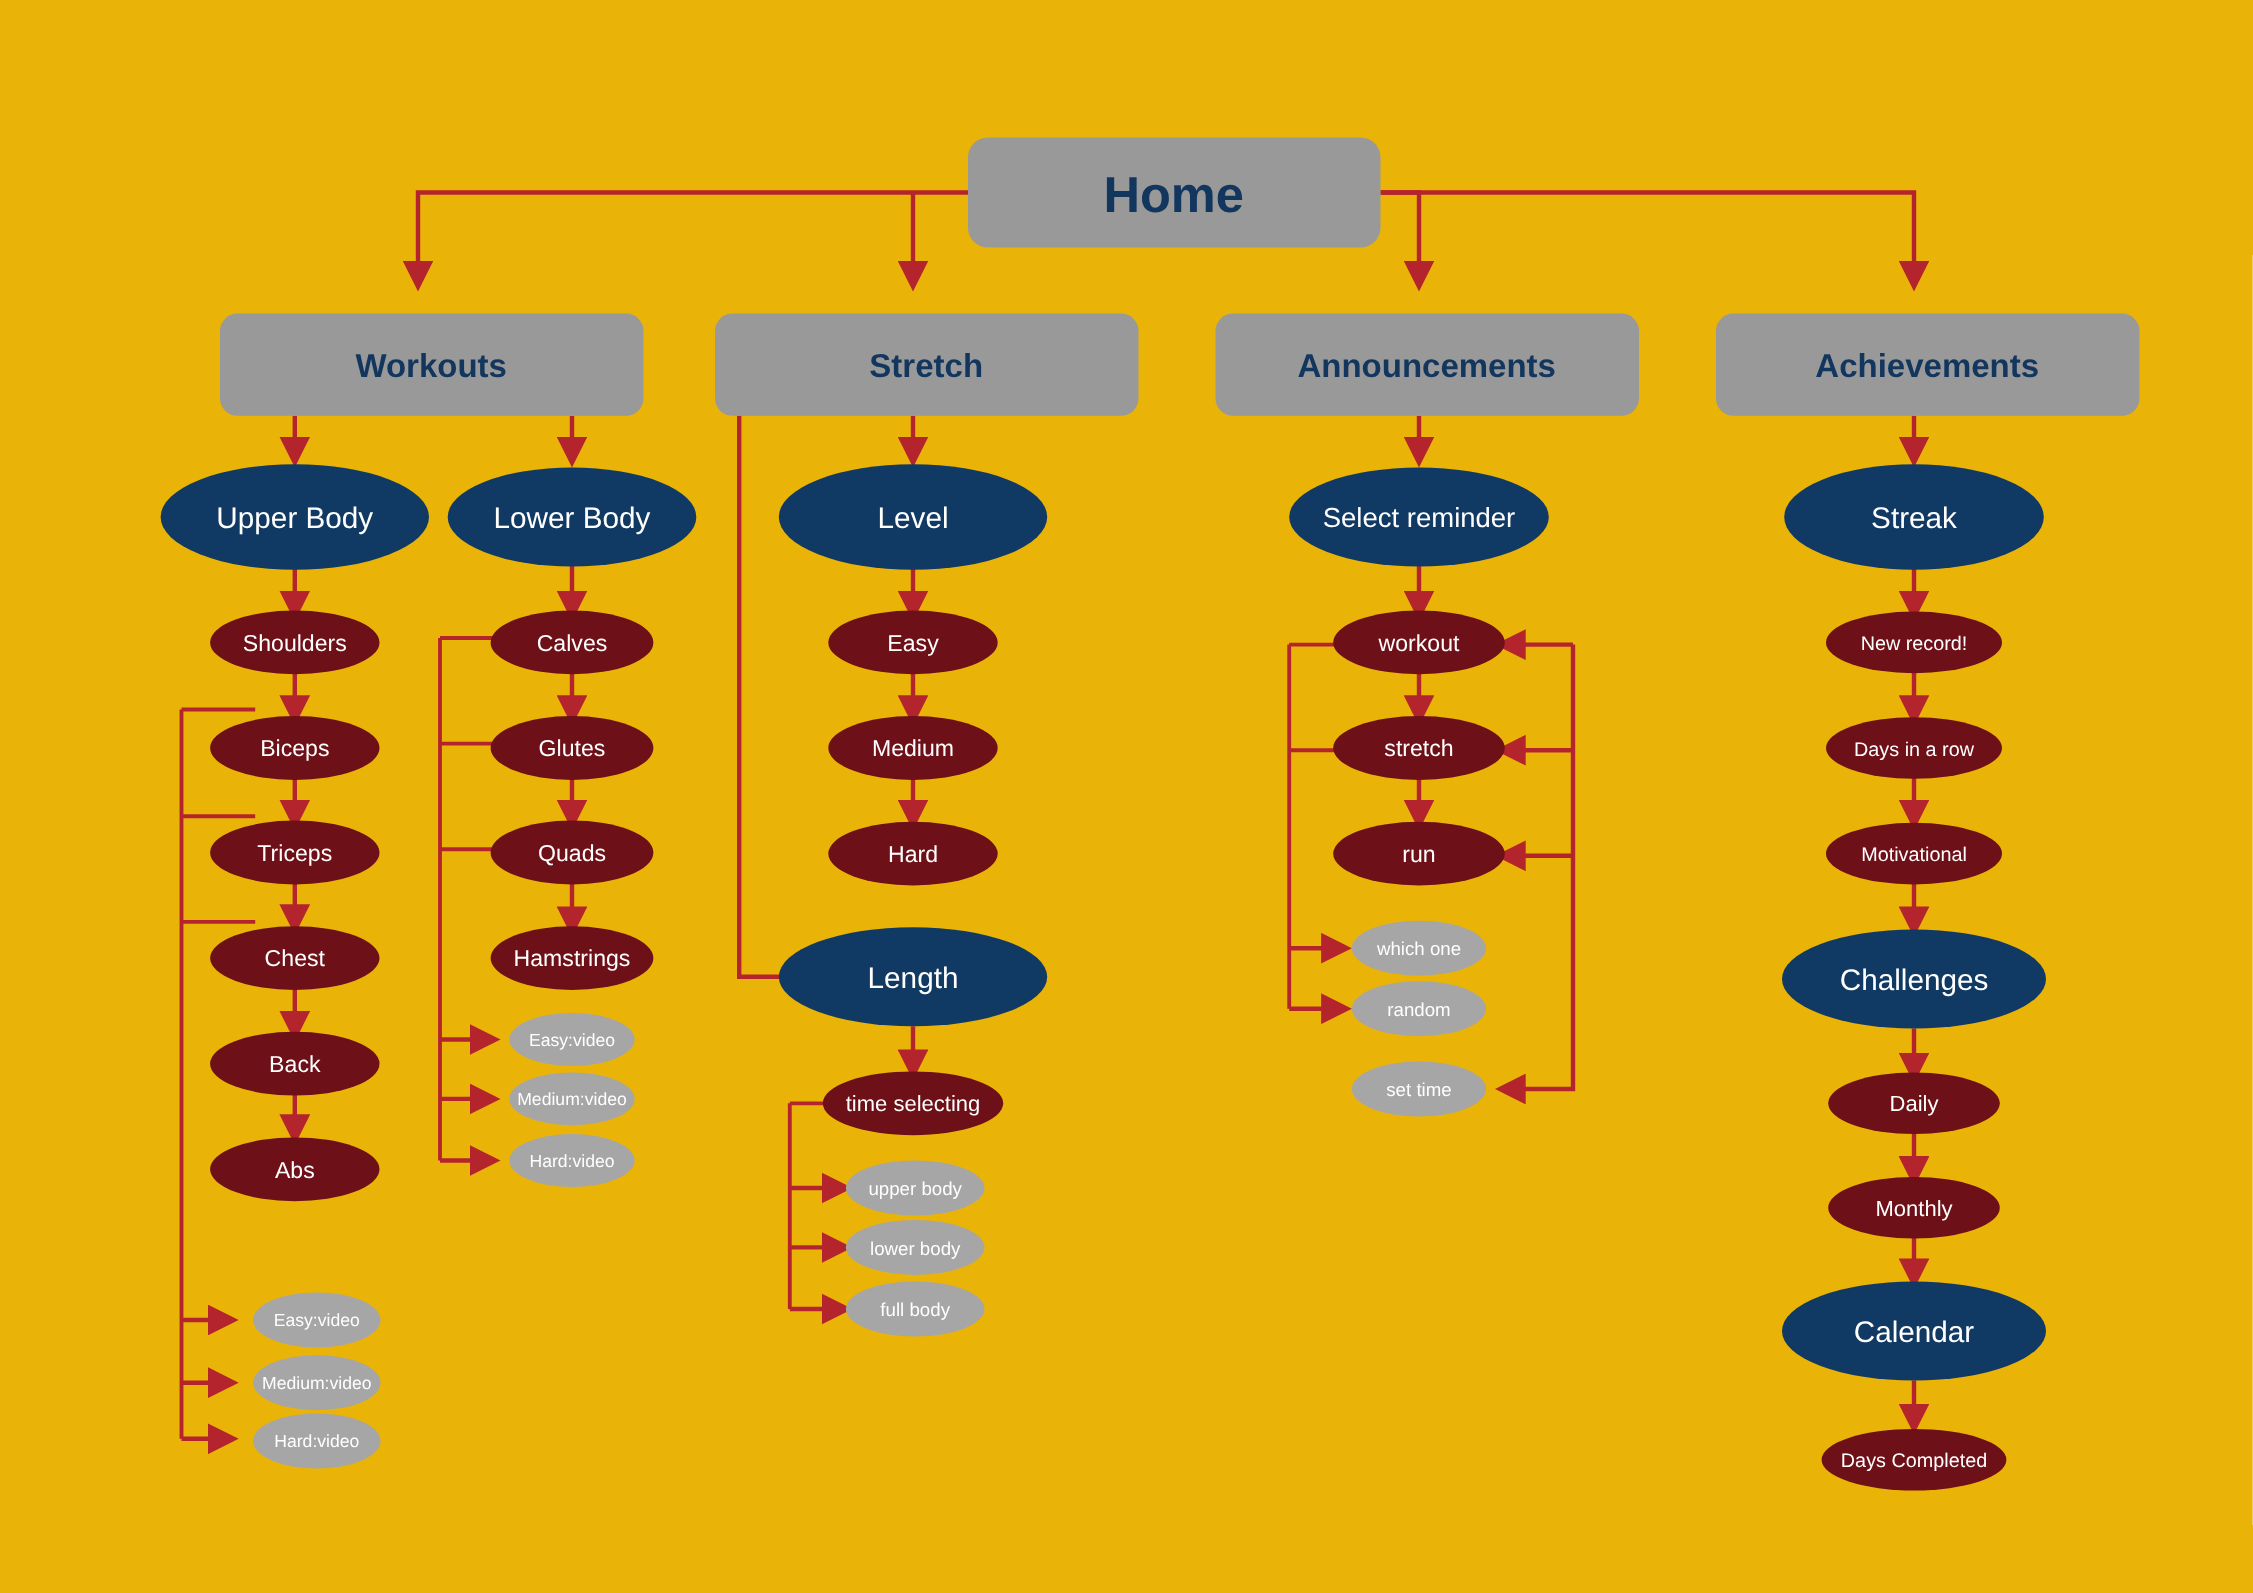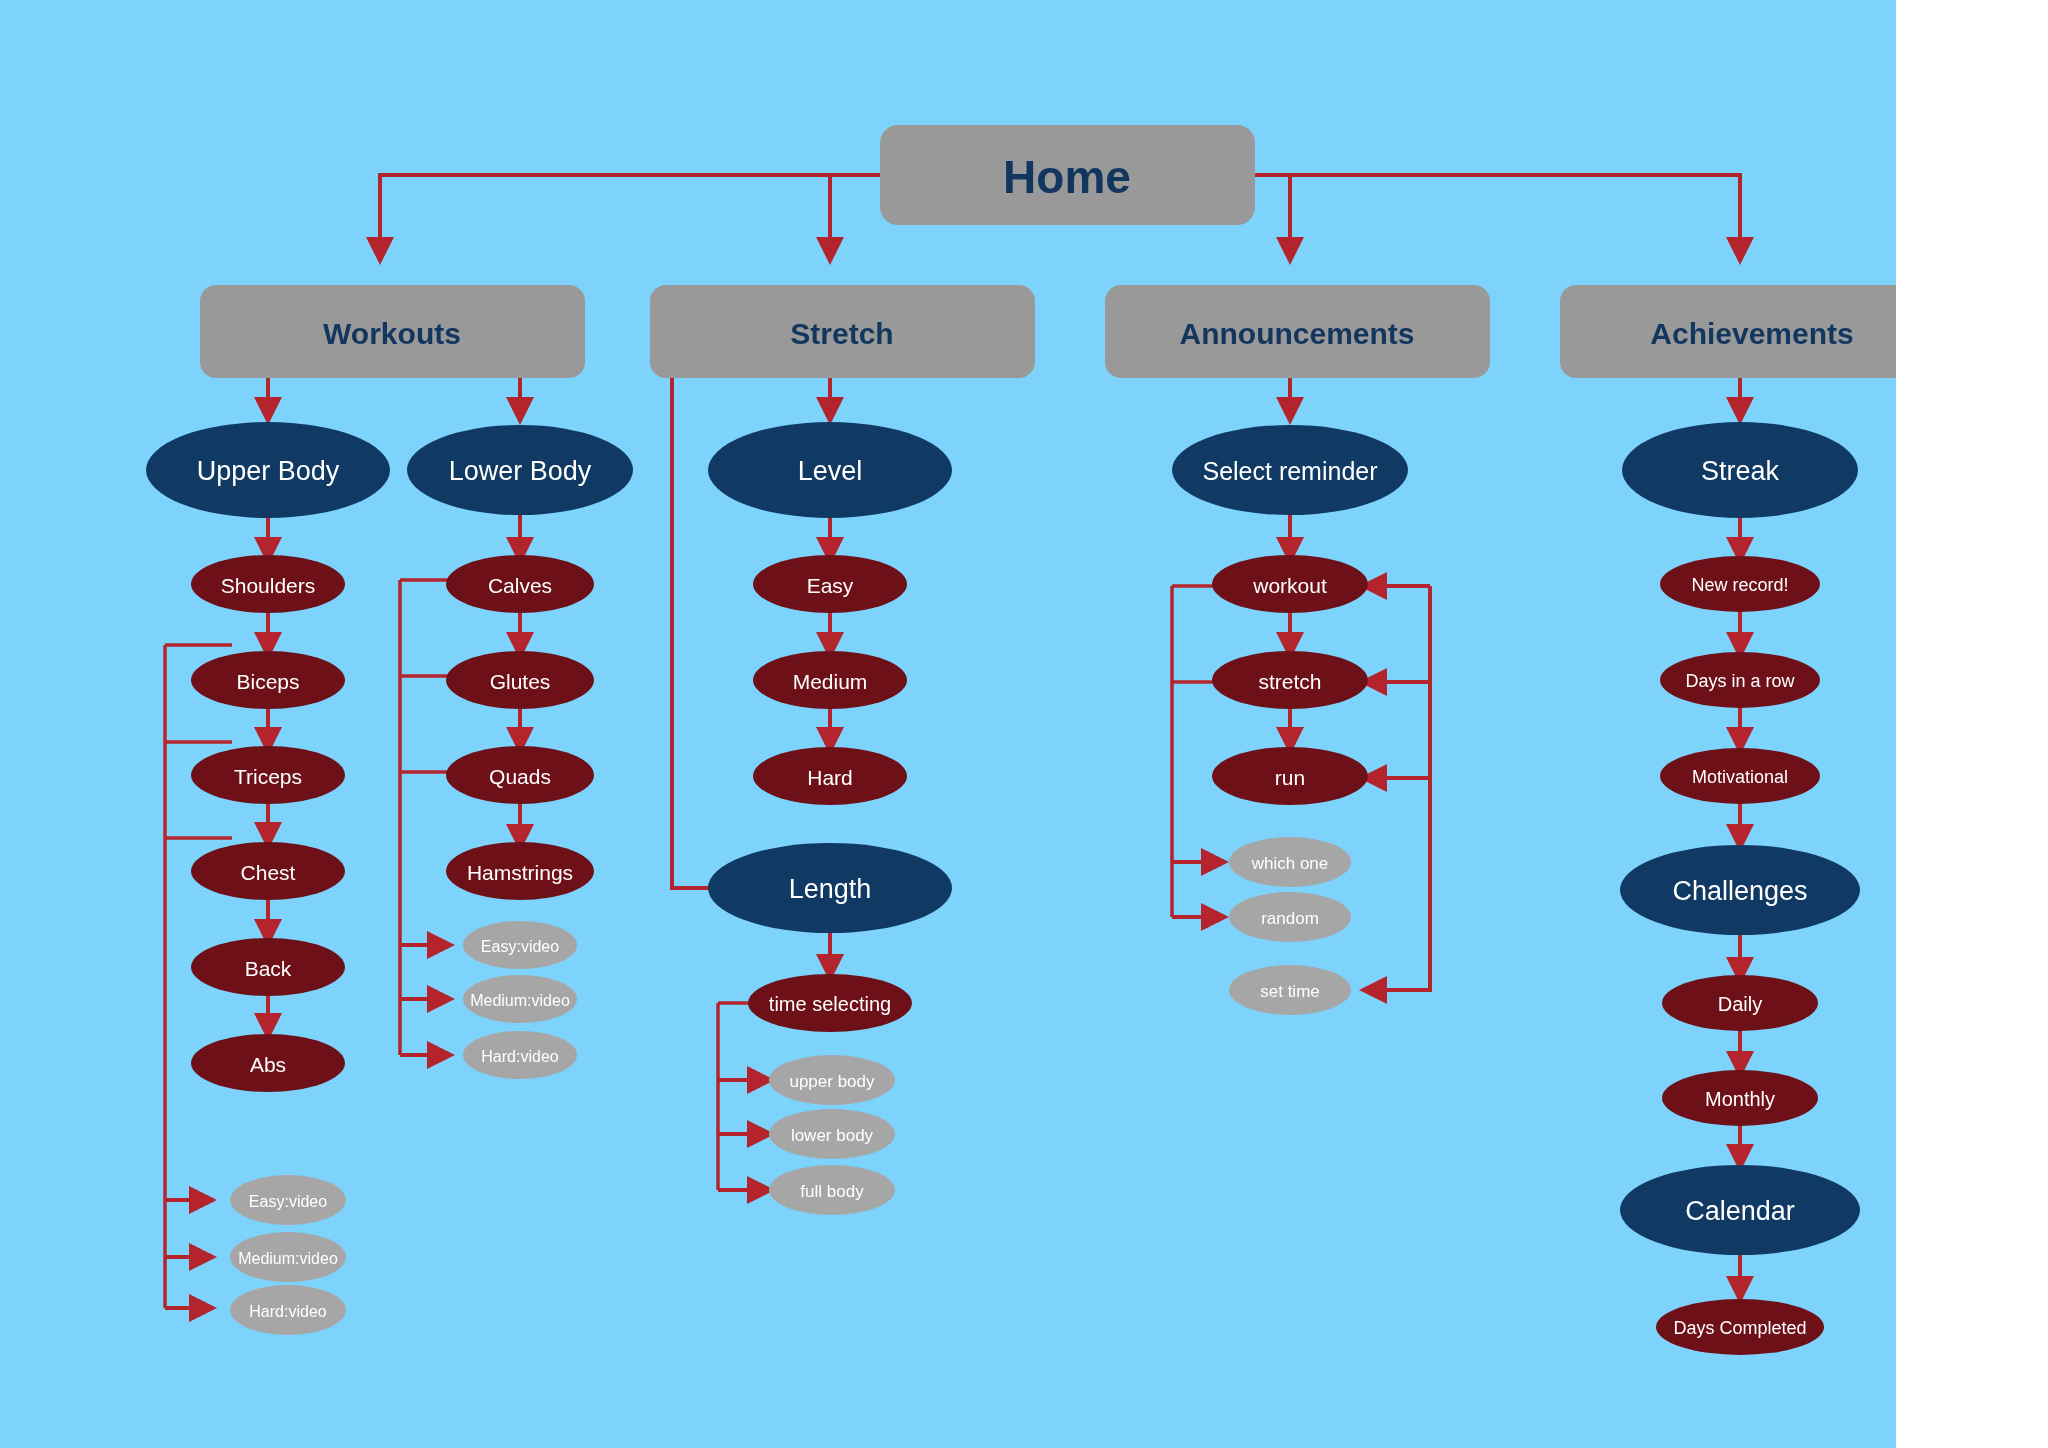--- a/index.html
+++ b/index.html
@@ -2,23 +2,23 @@
 <html><head>
 <meta charset="utf-8">
 <style>
   html, body {
     margin: 0;
     padding: 0;
     background: #ffffff;
   }
   #stage {
     position: relative;
-    width: 1896px;
+    width: 2048px;
     height: 1448px;
-    background: #7dd3fc;
+    background: #eab308;
     font-family: "Liberation Sans", sans-serif;
     overflow: hidden;
   }
   #diagram-svg {
     position: absolute;
     left: 0;
     top: 0;
     width: 2048px;
     height: 1448px;
   }

